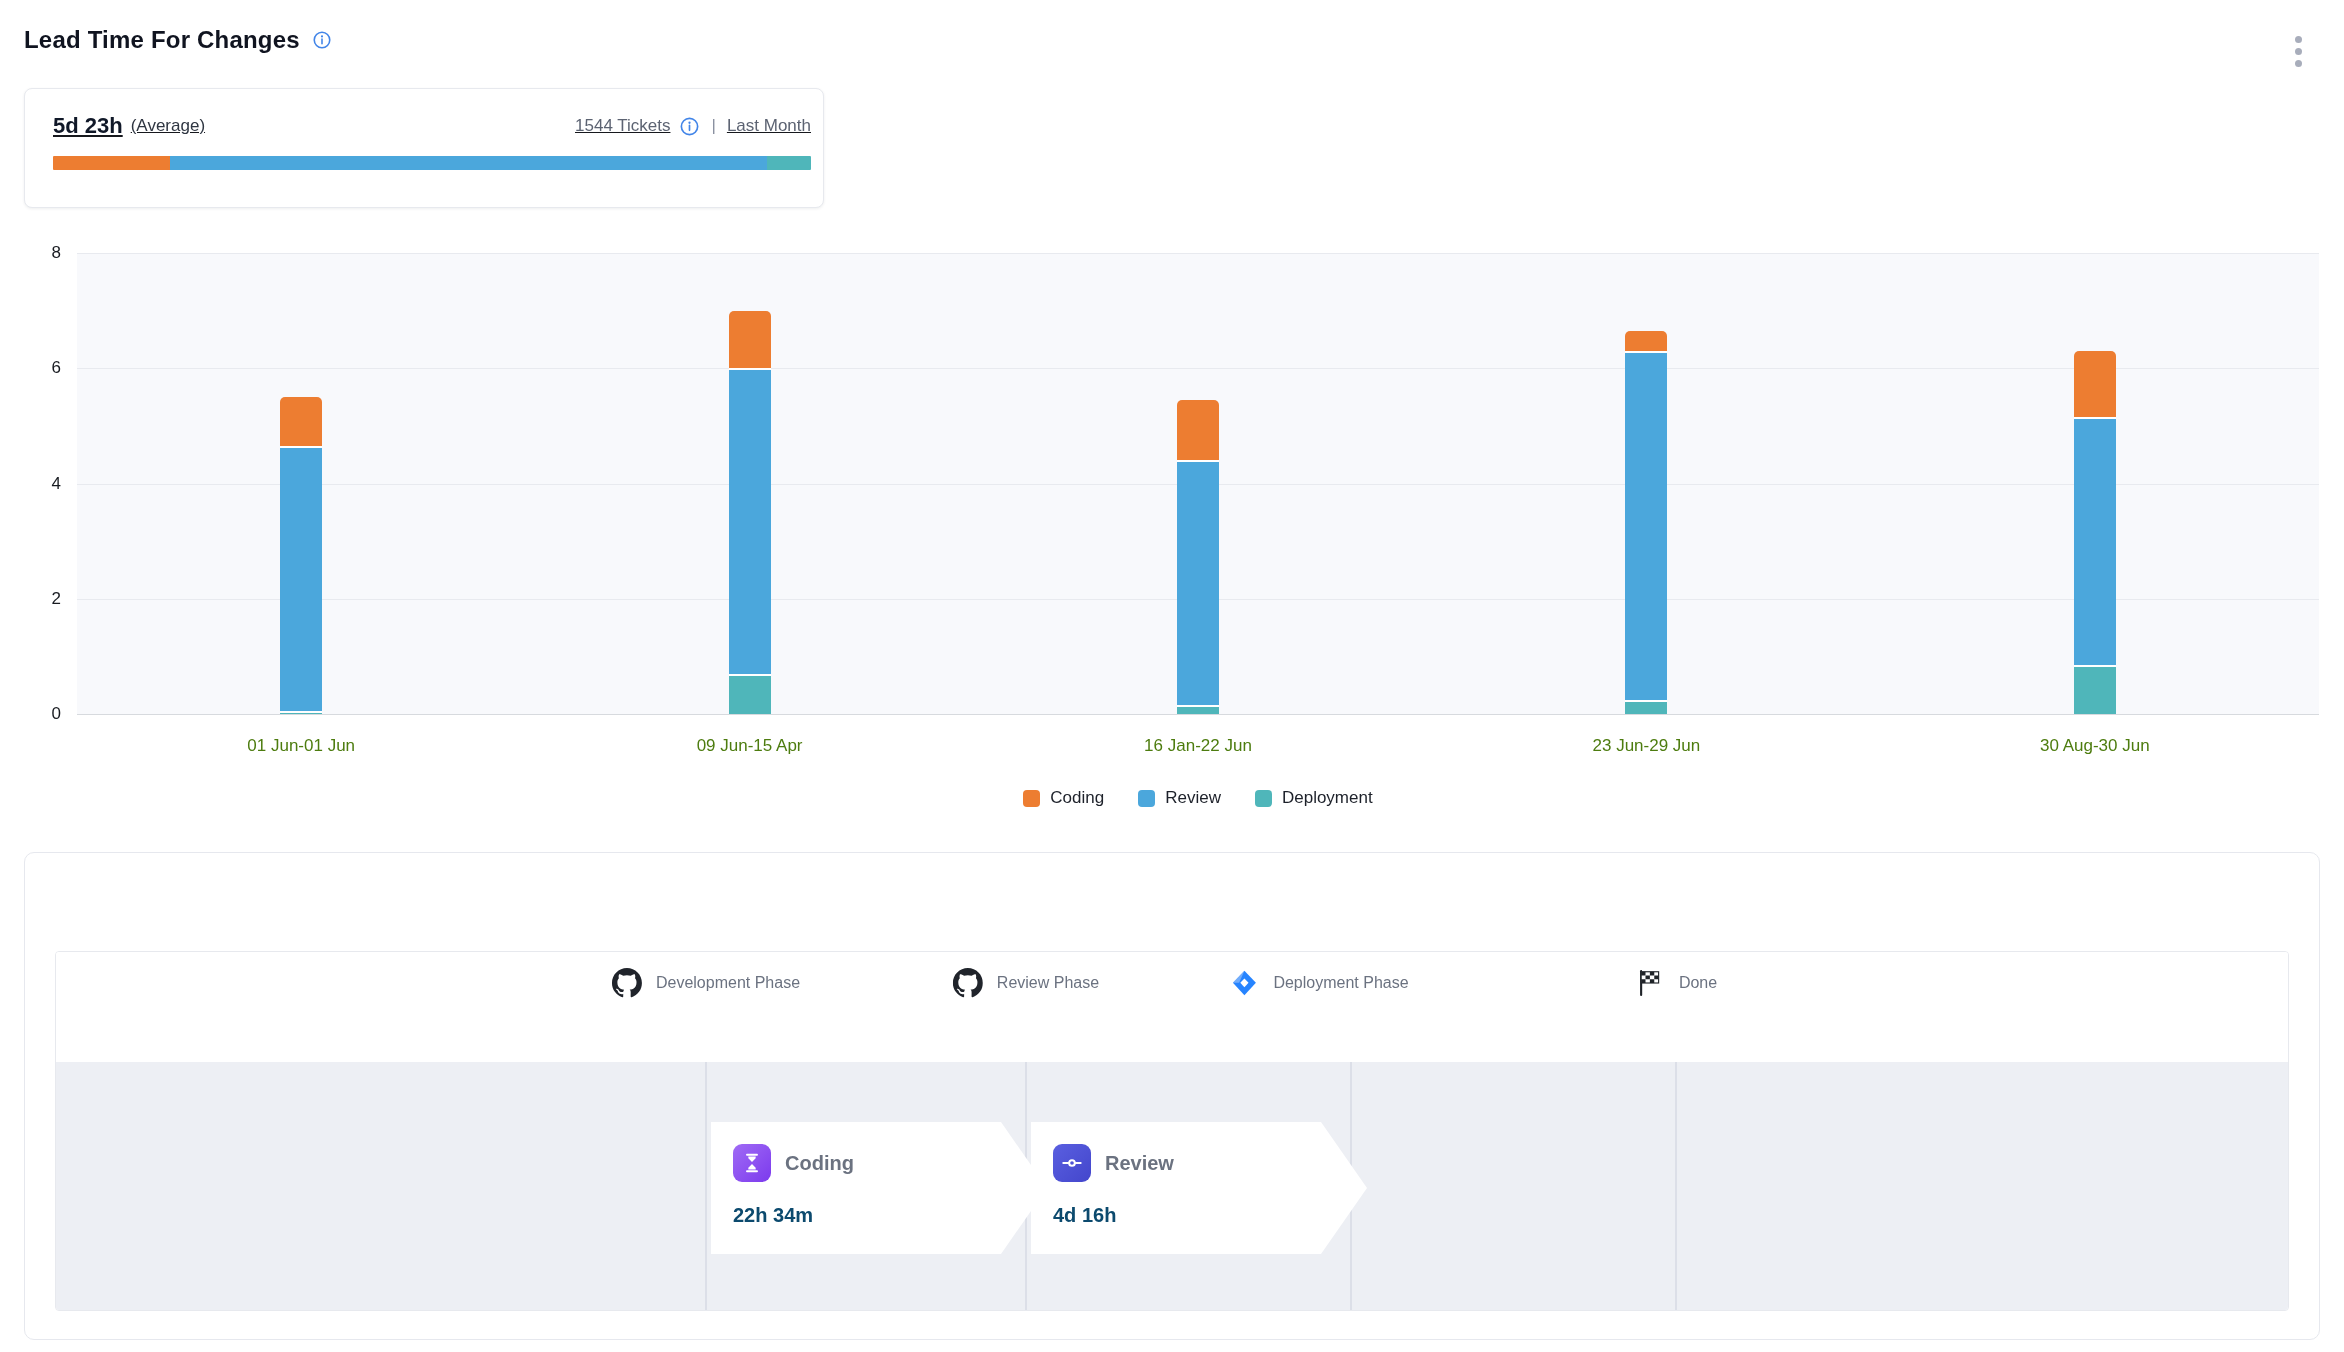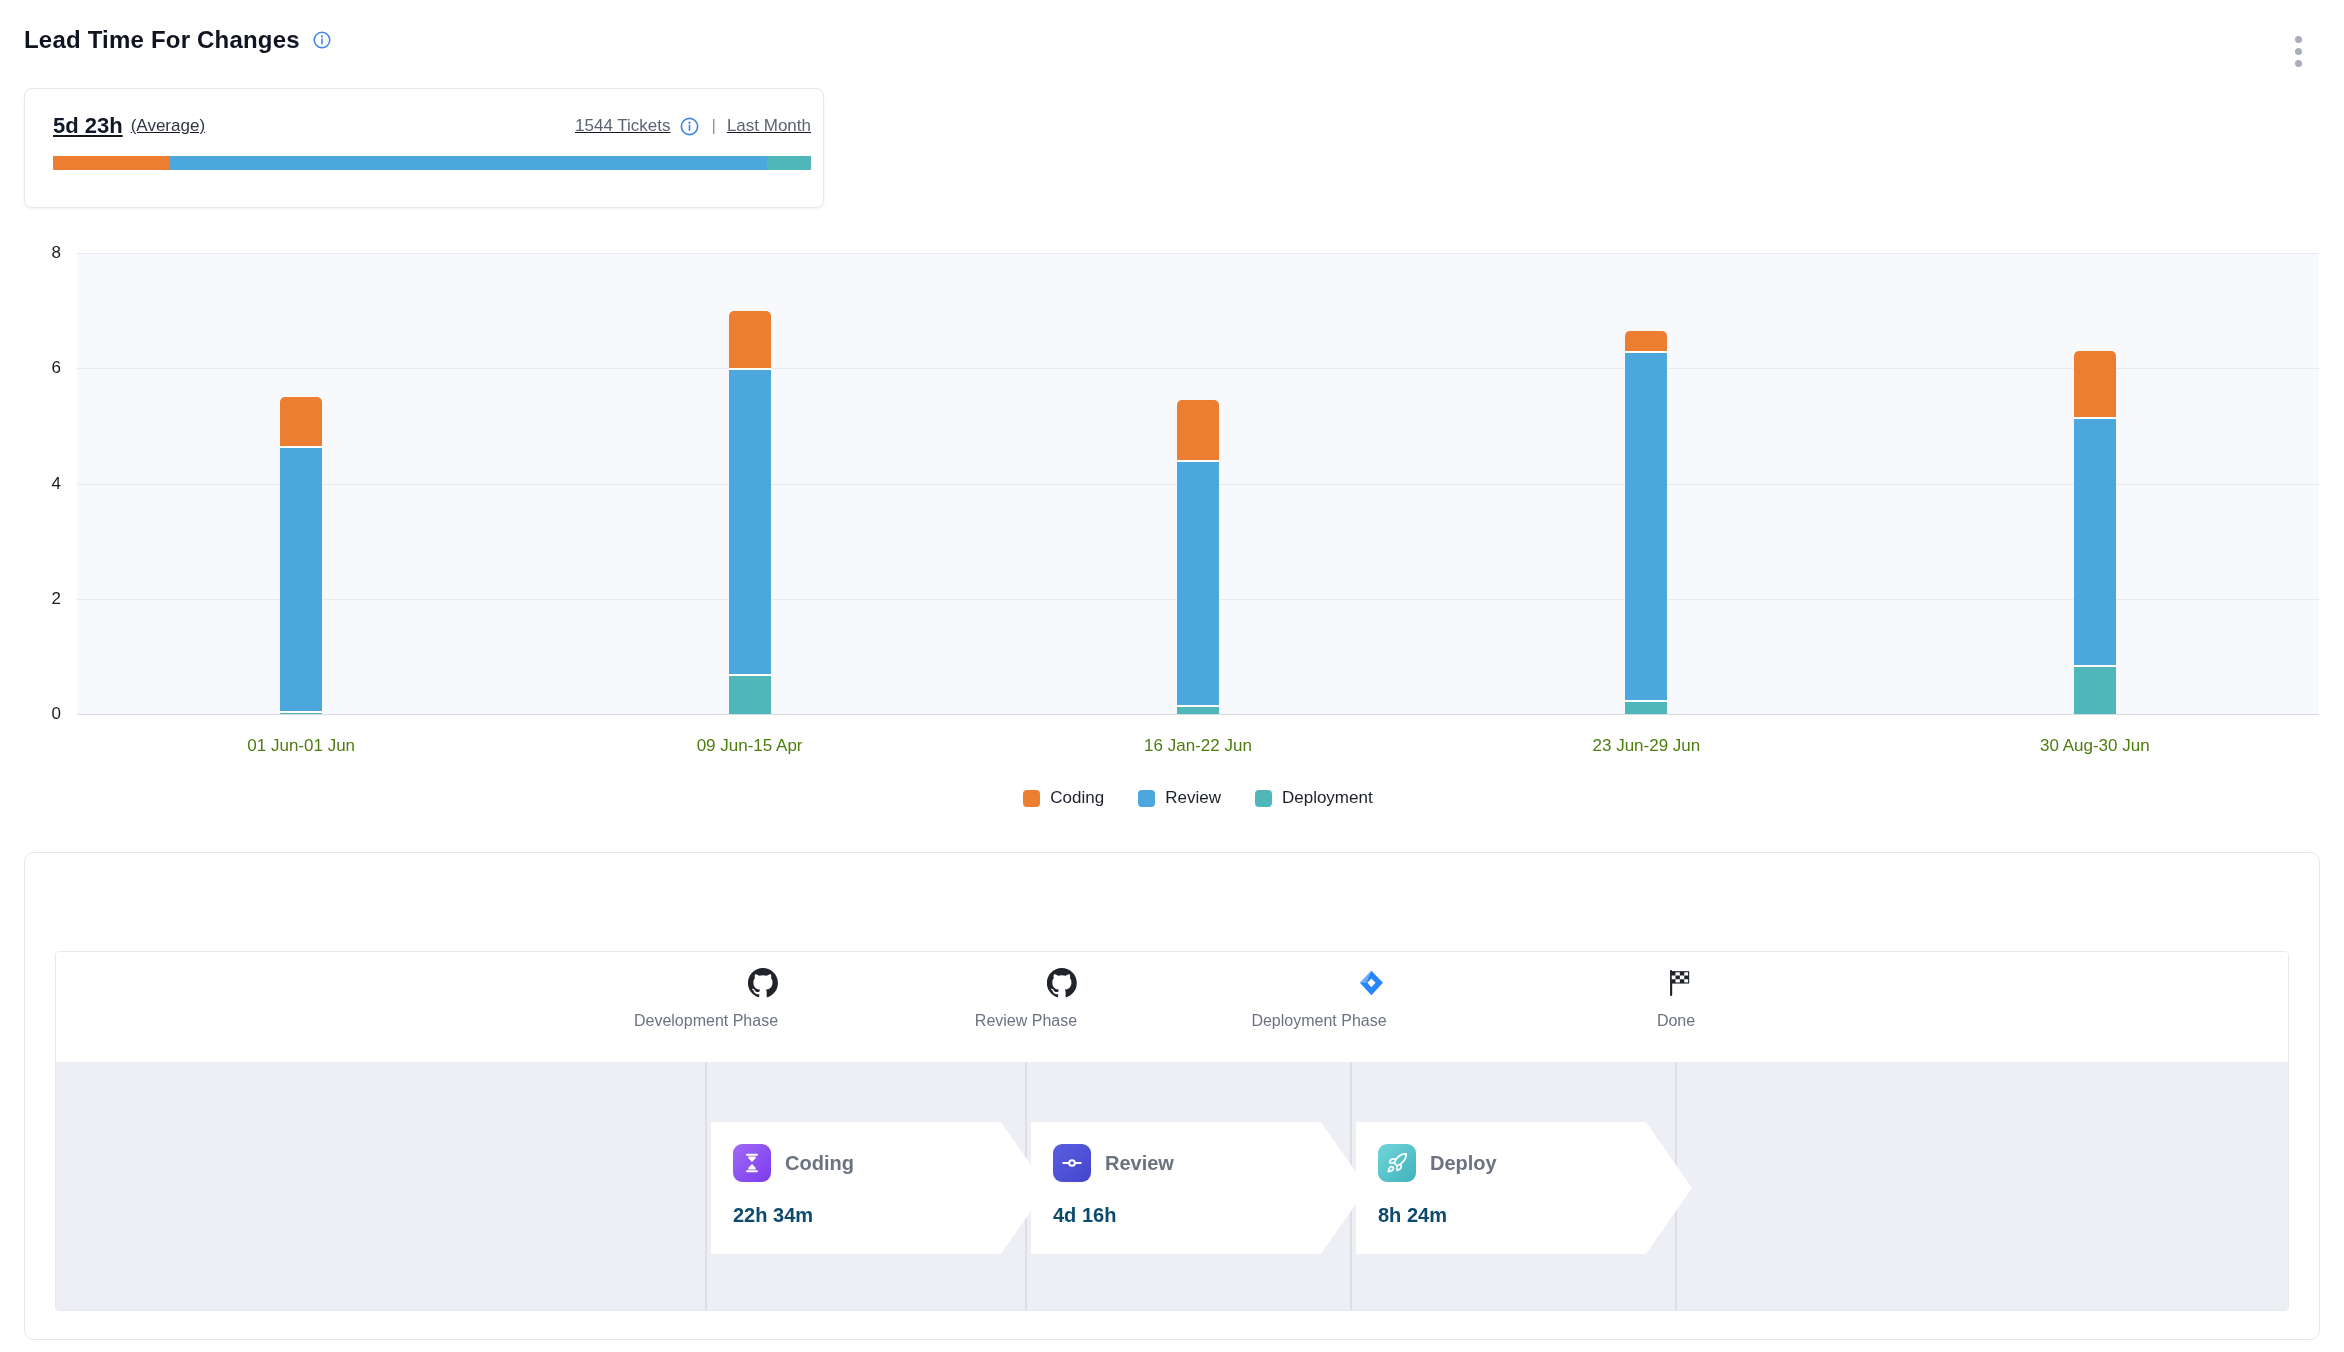--- a/index.html
+++ b/index.html
@@ -58,21 +58,21 @@
   }
   .stages-header { display:flex; align-items:center; padding:32px 40px 0 34px; }
   .collapse-toggle { width:0; height:0; border-left:8px solid transparent; border-right:8px solid transparent; border-top:10px solid #8f96a8; margin-right:14px; cursor:pointer; }
   .stages-title { font-size:21px; font-weight:700; color:#101420; }
   .drilldown-link { margin-left:auto; font-size:19px; font-weight:700; color:#2e6fd8; cursor:pointer; }
   .inner-box {
     position:absolute; left:30px; top:98px; width:2234px; height:360px;
     border:1px solid #e7e9ee; border-radius:4px; background:#fff; overflow:hidden;
   }
   .phase-band { position:absolute; left:0; top:0; right:0; height:110px; background:#fff; }
-  .phase-item { position:absolute; top:16px; transform:translateX(-50%); display:flex; flex-direction:column; align-items:flex-end; gap:14px; }
+  .phase-item { position:absolute; top:16px; transform:translateX(-50%); display:flex; flex-direction:row; align-items:center; gap:14px; }
   .phase-label { font-size:16px; color:#6b7280; white-space:nowrap; }
   .gray-band { position:absolute; left:0; top:110px; right:0; bottom:0; background:#edeff4; }
   .v-divider { position:absolute; top:0; bottom:0; width:2px; background:#dcdfe8; }
   .stage-arrow-card {
     position:absolute; top:60px; width:336px; height:132px; background:#fff;
     clip-path:polygon(0 0, calc(100% - 46px) 0, 100% 50%, calc(100% - 46px) 100%, 0 100%);
     padding:22px 0 0 22px;
   }
   .stage-head { display:flex; align-items:center; gap:14px; }
   .stage-icon-tile { width:38px; height:38px; border-radius:9px; display:flex; align-items:center; justify-content:center; }
@@ -247,31 +247,17 @@
                 <svg width="22" height="22" viewBox="0 0 24 24" fill="none">
                   <path d="M2.5 12h5.6" stroke="#fff" stroke-width="2.2" stroke-linecap="round"></path>
                   <circle cx="12" cy="12" r="3.1" stroke="#fff" stroke-width="2.2"></circle>
                   <path d="M15.9 12h5.6" stroke="#fff" stroke-width="2.2" stroke-linecap="round"></path>
                 </svg>
               </span>
               <span class="stage-title">Review</span>
             </div>
             <div class="stage-value">4d 16h</div>
           </div>
-          <div class="stage-arrow-card" style="left: 1300px;">
-            <div class="stage-head">
-              <span class="stage-icon-tile" style="background: linear-gradient(135deg, rgb(114, 213, 218), rgb(63, 178, 188));">
-                <svg width="22" height="22" viewBox="0 0 24 24" fill="none" stroke="#fff" stroke-width="1.9" stroke-linecap="round" stroke-linejoin="round">
-                  <path d="M4.5 16.5c-1.5 1.26-2 5-2 5s3.74-.5 5-2c.71-.84.7-2.13-.09-2.91a2.18 2.18 0 0 0-2.91-.09z"></path>
-                  <path d="M12 15l-3-3a22 22 0 0 1 2-3.95A12.88 12.88 0 0 1 22 2c0 2.72-.78 7.5-6 11a22.35 22.35 0 0 1-4 2z"></path>
-                  <path d="M9 12H4s.55-3.03 2-4c1.62-1.08 5 0 5 0"></path>
-                  <path d="M12 15v5s3.03-.55 4-2c1.08-1.62 0-5 0-5"></path>
-                </svg>
-              </span>
-              <span class="stage-title">Deploy</span>
-            </div>
-            <div class="stage-value">8h 24m</div>
-          </div>
         </div>
     </div>
   </div>
 
 </div>
 
 </body></html>

